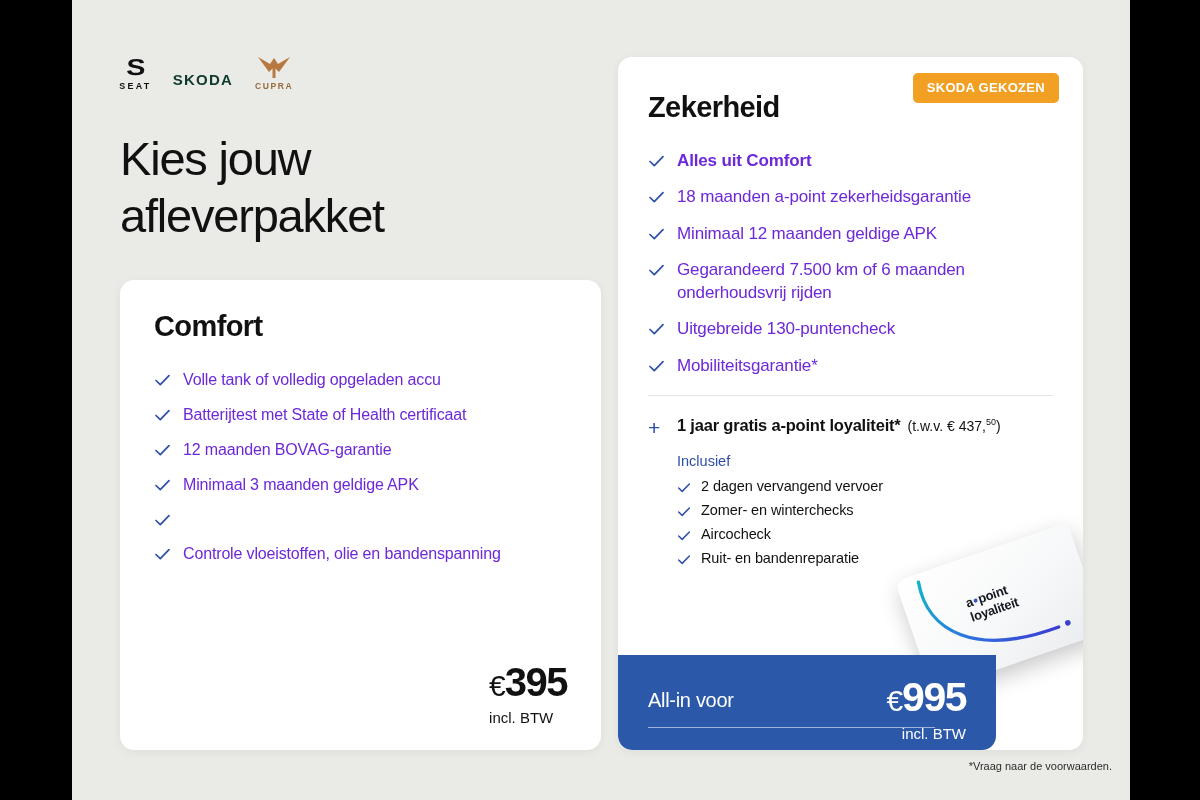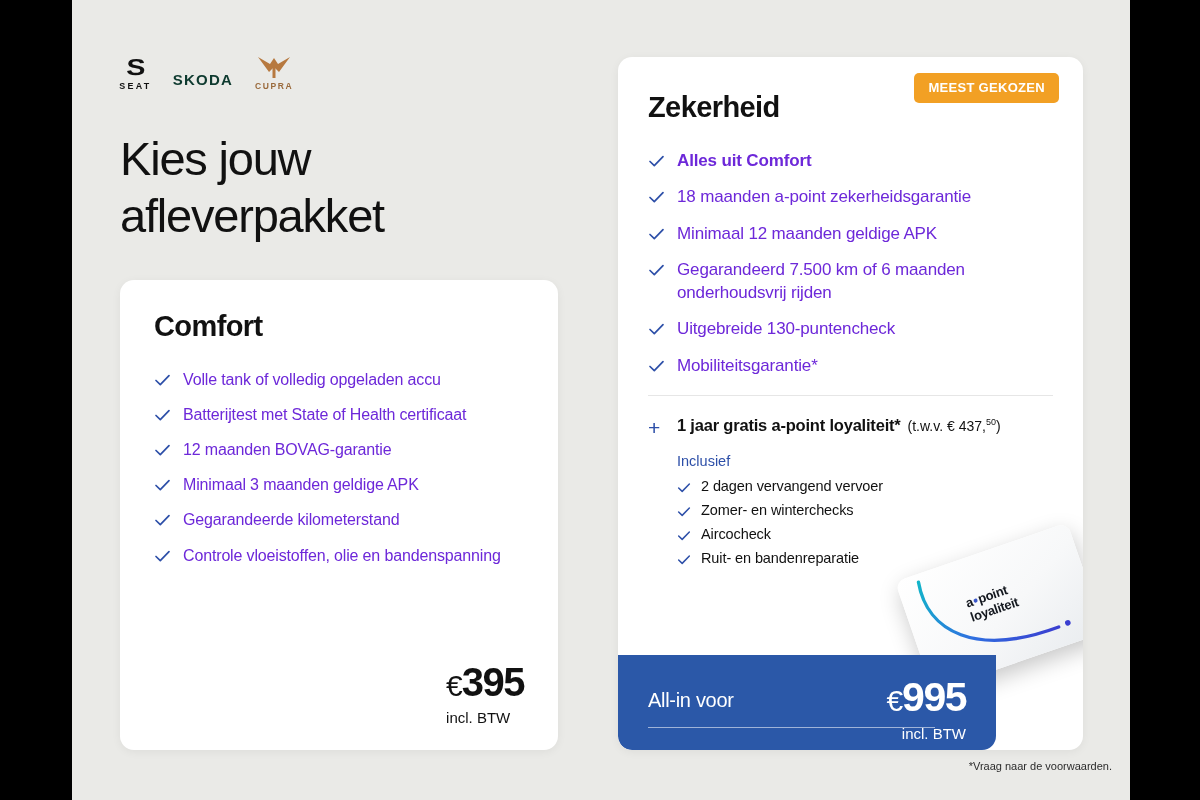--- a/index.html
+++ b/index.html
@@ -55,21 +55,21 @@
   }
 
   
   .card {
     position: absolute;
     background: #fff;
     border-radius: 14px;
     box-shadow: 0 2px 10px rgba(0,0,0,.055);
   }
   .card-comfort {
-    left: 48px; top: 280px; width: 438px; height: 470px;
+    left: 48px; top: 280px; width: 481px; height: 470px;
     padding: 30px 34px 0 34px;
   }
   .card-zekerheid {
     left: 546px; top: 57px; width: 465px; height: 693px;
     padding: 34px 30px 0 30px;
     overflow: hidden;
   }
 
   .card-title {
     font-size: 29px; font-weight: 700; color: #111;
@@ -262,41 +262,40 @@
               </svg>
           </span>
           <span class="feat-text">Minimaal 3 maanden geldige APK</span>
         </li>
         <li>
           <span class="chk">
             <svg width="17" height="17" viewBox="0 0 17 17">
                 <path d="M2 8.5 L6.3 12.6 L15 3.6" fill="none" stroke="#2d4fa8" stroke-width="1.7" stroke-linecap="round" stroke-linejoin="round"></path>
               </svg>
           </span>
-          <span class="feat-text">Gegarandeerde kilometerstand</span>
         </li>
         <li>
           <span class="chk">
             <svg width="17" height="17" viewBox="0 0 17 17">
                 <path d="M2 8.5 L6.3 12.6 L15 3.6" fill="none" stroke="#2d4fa8" stroke-width="1.7" stroke-linecap="round" stroke-linejoin="round"></path>
               </svg>
           </span>
           <span class="feat-text">Controle vloeistoffen, olie en bandenspanning</span>
         </li>
       </ul>
 
       <div class="price-comfort">
         <div class="price-big"><span class="eur">€</span><span>395</span></div>
         <div class="price-sub">incl. BTW</div>
       </div>
     </section>
 
     <section class="card card-zekerheid">
 
-      <div class="badge">MEEST GEKOZEN</div>
+      <div class="badge">SKODA GEKOZEN</div>
 
       <h2 class="card-title">Zekerheid</h2>
 
       <ul class="features">
         <li>
           <span class="chk">
             <svg width="17" height="17" viewBox="0 0 17 17">
                 <path d="M2 8.5 L6.3 12.6 L15 3.6" fill="none" stroke="#2d4fa8" stroke-width="1.7" stroke-linecap="round" stroke-linejoin="round"></path>
               </svg>
           </span>

